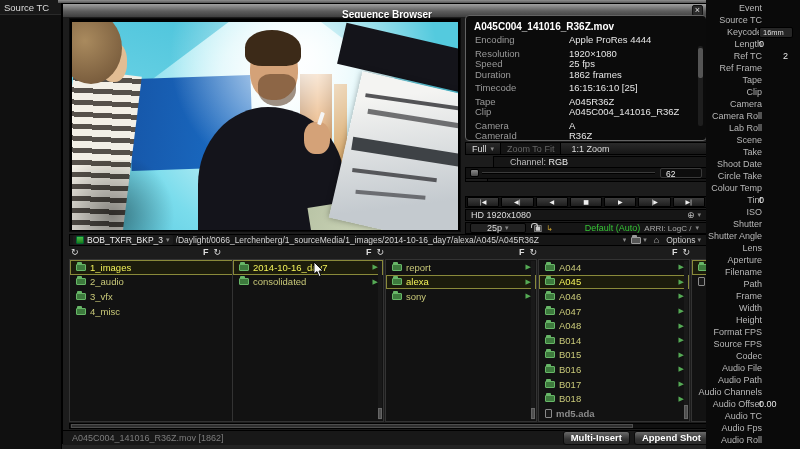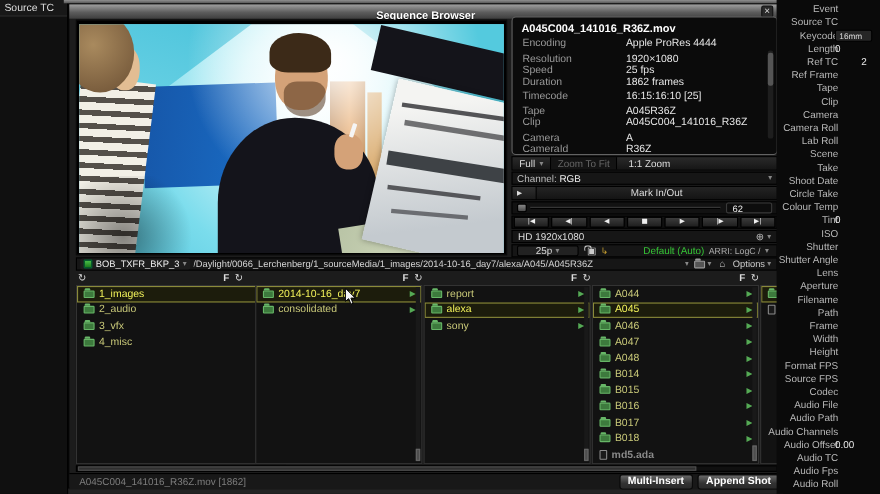--- a/index.html
+++ b/index.html
@@ -73,25 +73,25 @@
   .info-thumb { position:absolute; top:2px; left:0; width:5px; height:30px; background:#555; border-radius:2px; }
 
   
   .ctl { position:absolute; left:402px; width:242px; background:#161616; border:1px solid #000; color:#ddd; font-size:9px; display:flex; align-items:center; }
   .zoom-row { top:138px; height:13px; padding:0; }
   .zbtn { height:100%; display:flex; align-items:center; padding:0 6px; border-right:1px solid #000; background:linear-gradient(#2a2a2a,#161616); white-space:nowrap; }
   .zbtn .caret { margin-left:4px; }
   .zbtn.dis { color:#666; background:#141414; }
   .zbtn.one { flex:1; border-right:none; padding-left:10px; }
   .caret { color:#888; font-size:7px; }
-  .channel-row { top:152px; height:12px; padding:0 4px; }
+  .channel-row { top:152px; height:12px; padding:0 16px;margin-left:28px; }
   .mark-row { top:165px; height:13px; padding:0; }
   .play-btn { width:22px; height:100%; background:linear-gradient(#303030,#1a1a1a); border-right:1px solid #000; color:#ddd; font-size:6px; display:flex; align-items:center; padding-left:4px; }
   .mark-btn { flex:1; text-align:center; background:linear-gradient(#242424,#141414); line-height:11px; }
-  .slider-row { top:179px; height:12px; padding:0 4px; background:#121212; }
+  .slider-row { top:163px; height:12px; padding:0 4px; background:#121212; }
   .sl-thumb { width:9px; height:8px; background:linear-gradient(#8a8a8a,#4a4a4a); border:1px solid #000; border-radius:2px; margin-right:3px; }
   .sl-track { flex:1; height:2px; background:#3b3b3b; border-bottom:1px solid #000; }
   .sl-value { width:42px; height:10px; margin-left:5px; background:#0d0d0d; border:1px solid #3a3a3a; border-radius:2px; color:#eee; font-size:8.5px; line-height:8px; padding:1px 0 0 5px; }
   .transport-row { top:192px; height:12px; display:flex; gap:2px; background:#101010; padding:1px; }
   .tbtn { flex:1; background:linear-gradient(#3c3c3c,#1e1e1e); border:1px solid #000; border-radius:1px; color:#eee; font-size:6px; line-height:8px; text-align:center; font-family:"DejaVu Sans",sans-serif; padding:0; }
   .format-row { top:205px; height:12px; padding:0 5px; }
   .format-row .gicon { margin-left:auto; color:#bbb; font-size:9px; }
   .fps-row { top:218px; height:12px; padding:0 4px; gap:4px; }
   .fps-chip { display:flex; align-items:center; gap:3px; background:#222; border:1px solid #000; border-radius:2px; padding:0 16px; height:10px; }
   .lock-ic { position:relative; width:7px; height:5px; background:#c8c8c8; border-radius:1px; margin-top:3px; }

